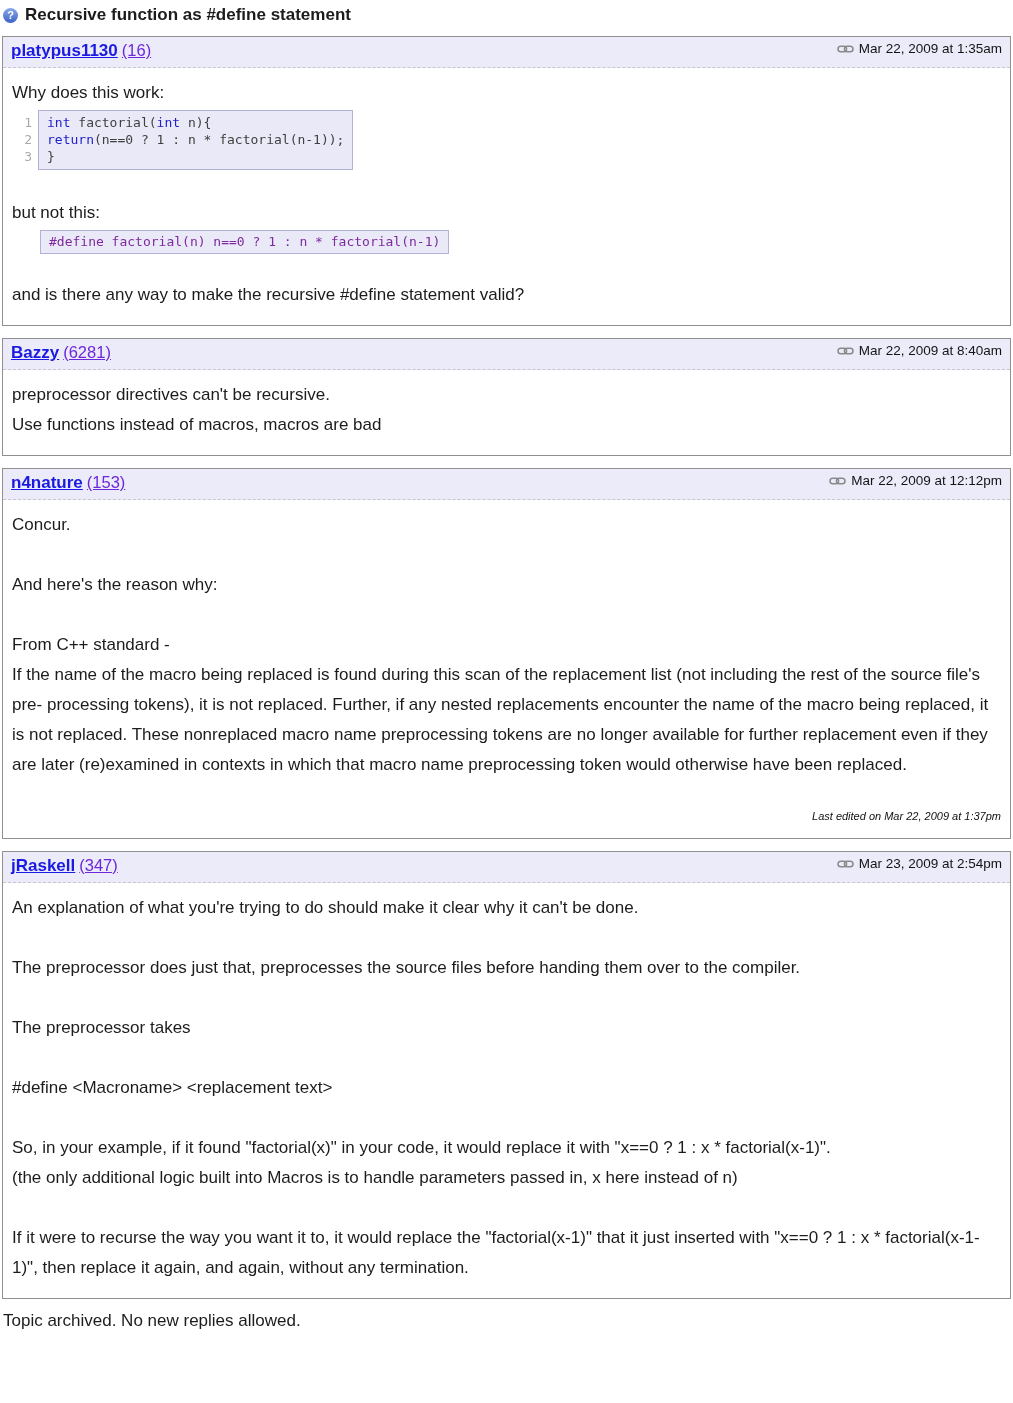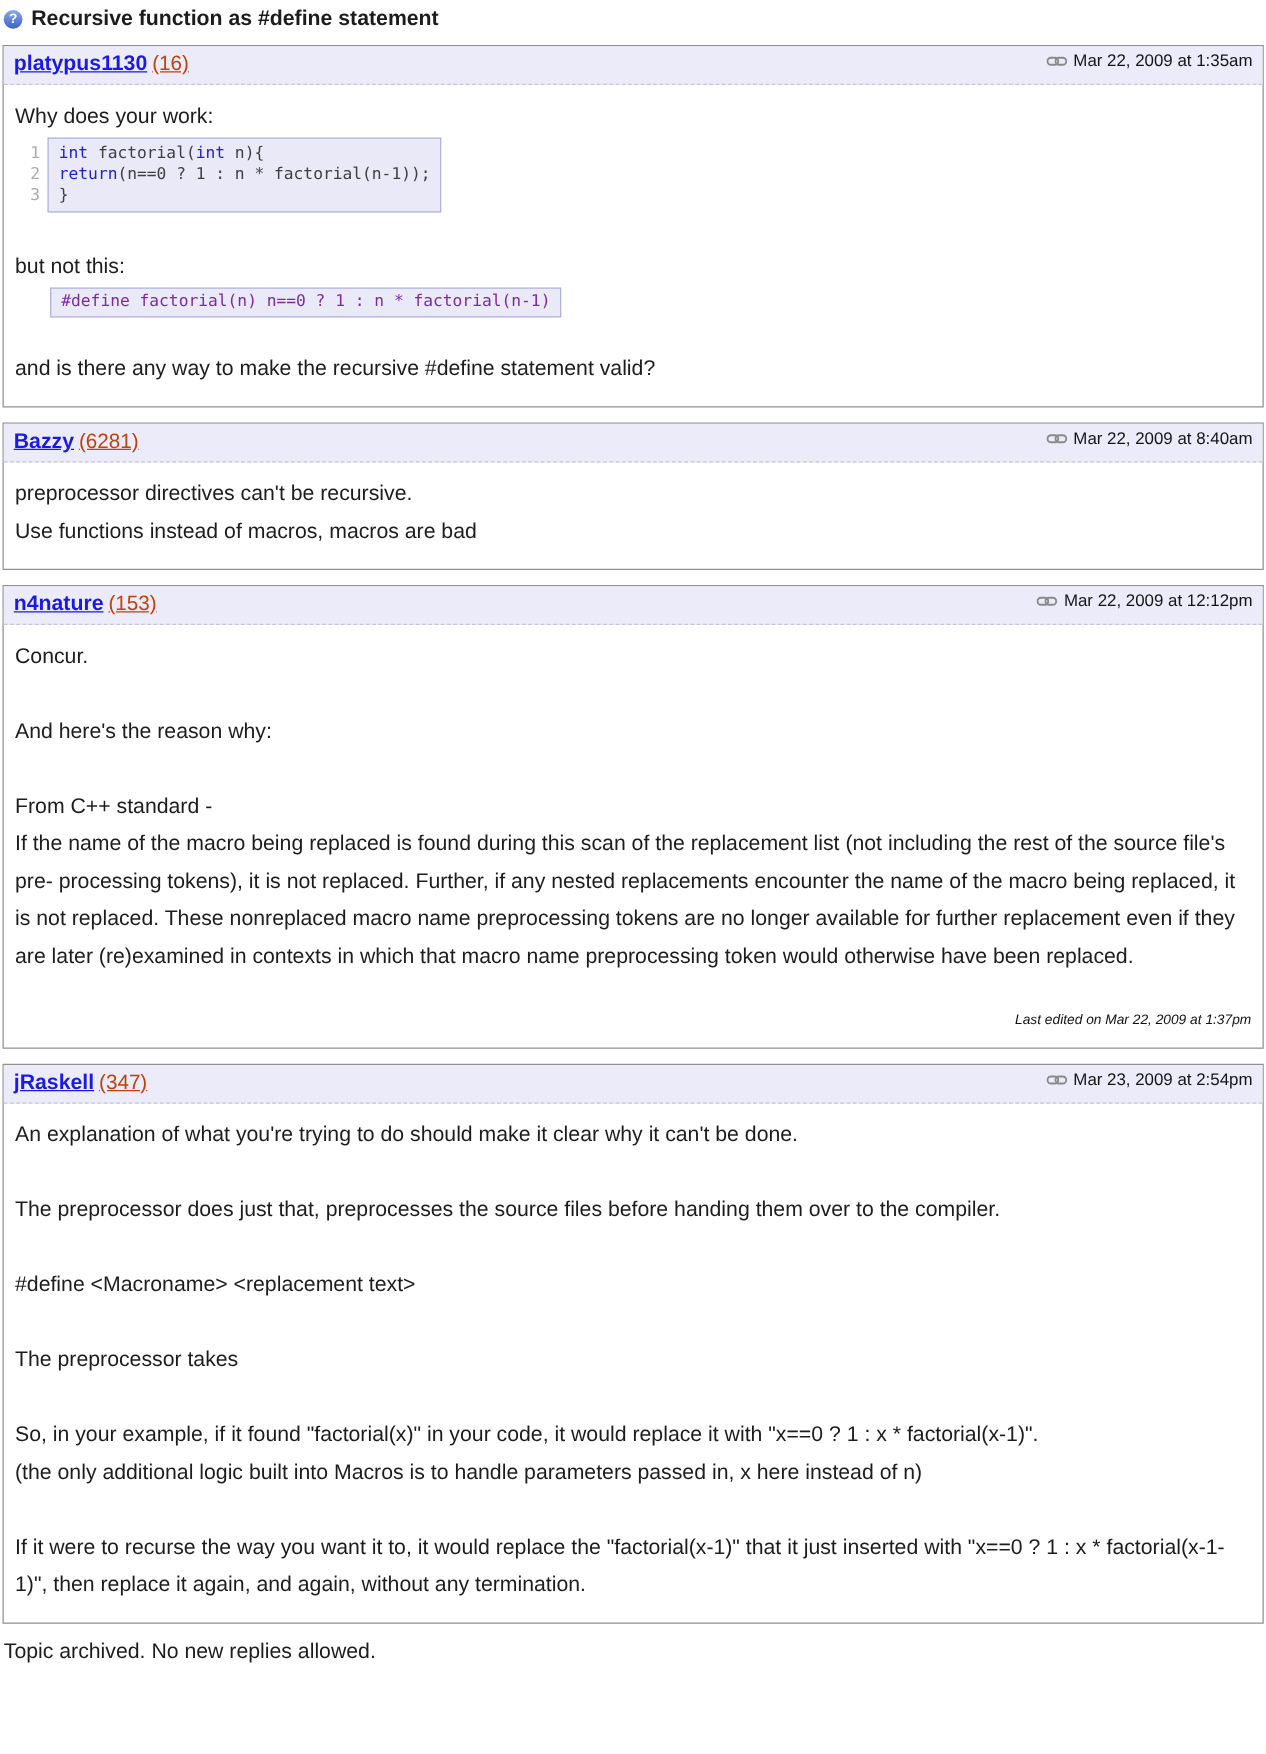--- a/index.html
+++ b/index.html
@@ -29,21 +29,21 @@
     border-bottom:1px dashed #c6c6ce;
     display:flex; justify-content:space-between; align-items:flex-start;
     padding:4px 8px 6px 8px;
   }
   .author-area { display:flex; align-items:baseline; }
   a.author {
     font-weight:700; font-size:17px; color:#1a1ae0;
     text-decoration:underline; cursor:pointer;
   }
   a.count {
-    font-size:16.5px; color:#c2410c;
+    font-size:16.5px; color:#6d28d9;
     text-decoration:underline; cursor:pointer; margin-left:4px;
   }
   .timestamp { display:flex; align-items:center; gap:5px; font-size:13.5px; color:#141414; }
   .permalink { cursor:pointer; display:block; }
   .post-body { padding:10px 9px 15px 9px; line-height:30px; }
   .post-body p { margin:0 0 30px 0; white-space:pre-wrap; }
   .post-body p:last-child { margin-bottom:0; }
   .post-body p.tight { margin-bottom:2px; }
   .code-wrap { display:flex; margin:0 0 28px 0; }
   .line-numbers {
@@ -86,21 +86,21 @@
       <svg class="permalink" width="17" height="10" viewBox="0 0 17 10">
         <g fill="none" stroke="#8a8a8a" stroke-width="1.5">
           <rect x="1" y="2.2" width="8.6" height="5.6" rx="2.8"></rect>
           <rect x="7.4" y="2.2" width="8.6" height="5.6" rx="2.8"></rect>
         </g>
       </svg>
       <span>Mar 22, 2009 at 1:35am</span>
     </span>
   </div>
   <div class="post-body">
-    <p class="tight">Why does your work:</p>
+    <p class="tight">Why does this work:</p>
     <div class="code-wrap">
       <div class="line-numbers">
           <div>1</div>
           <div>2</div>
           <div>3</div>
         </div>
       <div class="code-box">
           <div class="code-line"><span class="c-kw">int</span><span class="c-pl"> factorial(</span><span class="c-kw">int</span><span class="c-pl"> n){</span></div>
           <div class="code-line"><span class="c-pl">    </span><span class="c-kw">return</span><span class="c-pl">(n==0 ? 1 : n * factorial(n-1));</span></div>
           <div class="code-line"><span class="c-pl">}</span></div>
@@ -173,21 +173,21 @@
           <rect x="1" y="2.2" width="8.6" height="5.6" rx="2.8"></rect>
           <rect x="7.4" y="2.2" width="8.6" height="5.6" rx="2.8"></rect>
         </g>
       </svg>
       <span>Mar 23, 2009 at 2:54pm</span>
     </span>
   </div>
   <div class="post-body">
     <p>An explanation of what you're trying to do should make it clear why it can't be done.</p>
     <p>The preprocessor does just that, preprocesses the source files before handing them over to the compiler.</p>
+    <p>The preprocessor takes</p>
     <p>#define &lt;Macroname&gt; &lt;replacement text&gt;</p>
-    <p>The preprocessor takes</p>
     <p>So, in your example, if it found "factorial(x)" in your code, it would replace it with "x==0 ? 1 : x * factorial(x-1)".
 (the only additional logic built into Macros is to handle parameters passed in, x here instead of n)</p>
     <p>If it were to recurse the way you want it to, it would replace the "factorial(x-1)" that it just inserted with "x==0 ? 1 : x * factorial(x-1-1)", then replace it again, and again, without any termination.</p>
   </div>
 </div>
 
 <div class="footer-note">Topic archived. No new replies allowed.</div>
 
 </body></html>

